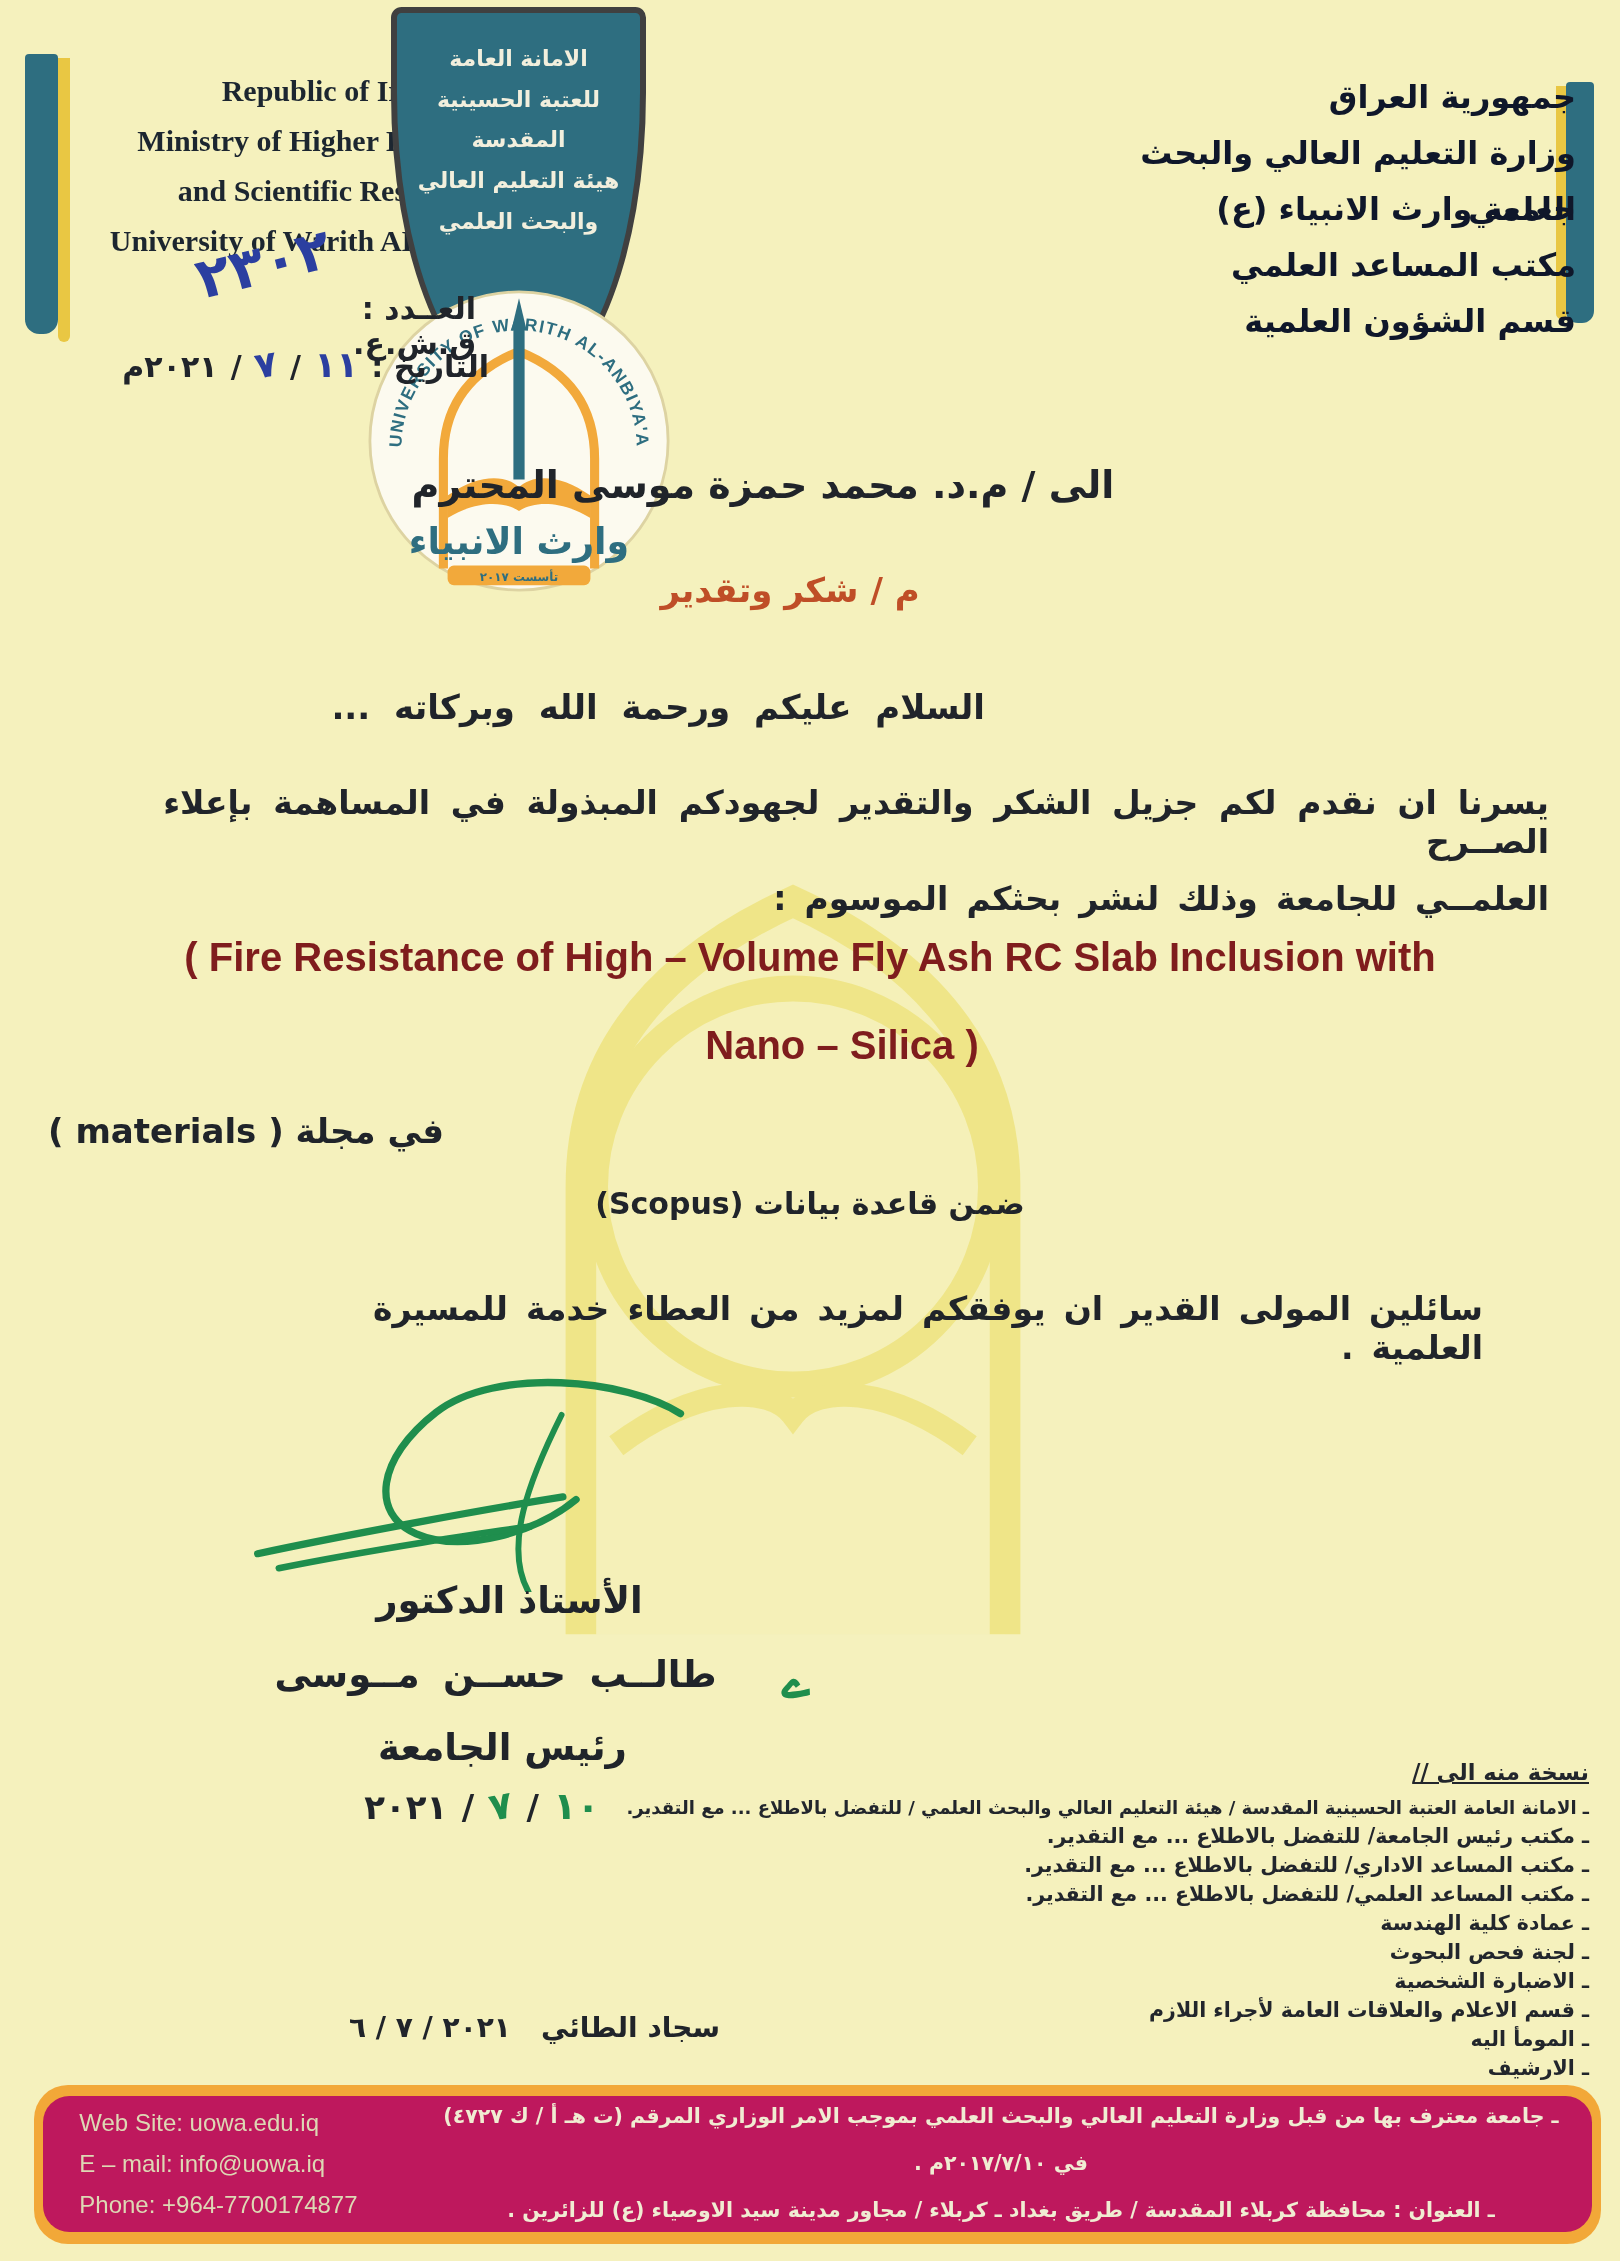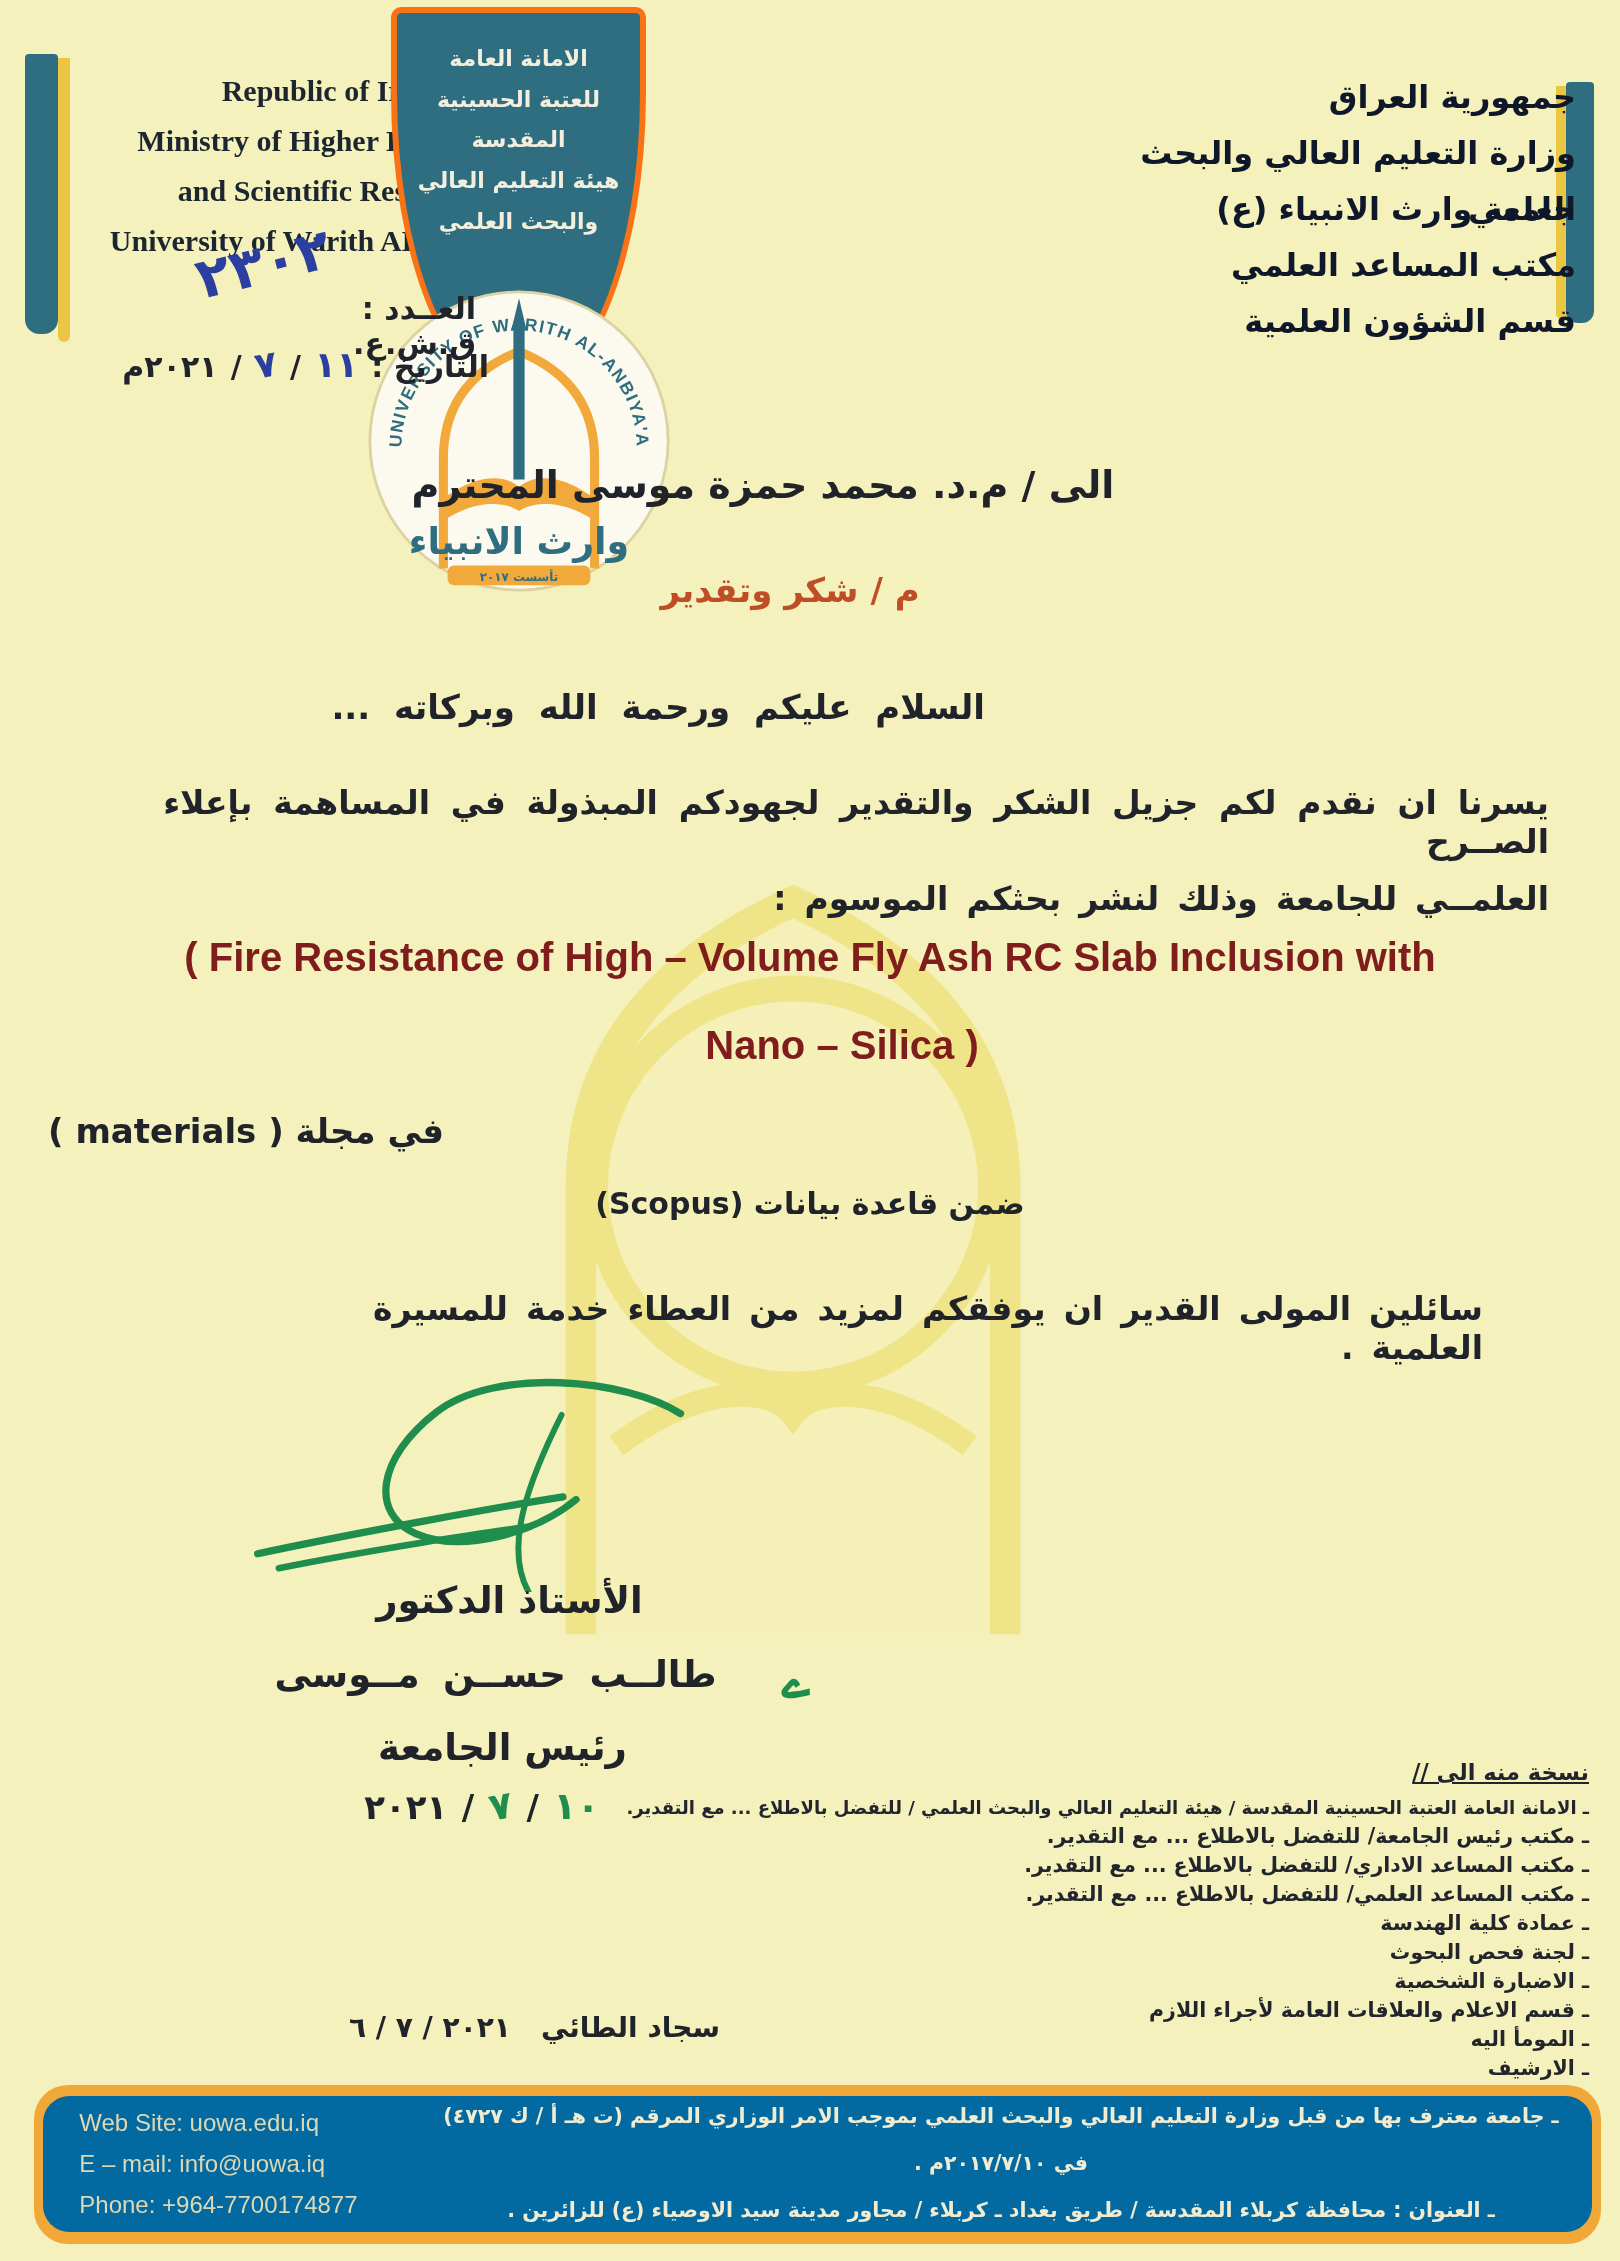--- a/index.html
+++ b/index.html
@@ -19,21 +19,21 @@
   
   .en-block{position:absolute;left:63px;top:66px;width:529px;text-align:center;
     font-family:"Liberation Serif","DejaVu Serif",serif;font-weight:bold;font-size:30px;color:#1c2630;}
   .en-block .ln{height:50px;line-height:50px;}
   
   .ar-block{position:absolute;left:1028px;top:69px;width:548px;text-align:right;
     font-weight:bold;font-size:32px;color:#0f172a;}
   .ar-block .ln{height:56px;line-height:56px;}
   
   .shield{position:absolute;left:391px;top:6.6px;width:255px;height:390px;background:#2e6e80;
-    border:6px solid #f97316;box-sizing:border-box;
+    border:6px solid #404040;box-sizing:border-box;
     border-radius:10.6px 10.6px 50% 50% / 10.6px 10.6px 78% 78%;}
   .shield-text{padding:26.4px 18.5px 0 18.5px;text-align:center;color:#f2efdd;font-weight:bold;font-size:22px;line-height:1.85;}
   .emblem{position:absolute;left:365px;top:287px;width:308px;height:308px;}
   
   .num-hand{position:absolute;left:195px;top:231px;font-size:56px;font-weight:bold;color:#2b3fa0;
     transform:rotate(-14deg);letter-spacing:6.6px;}
   .num-line{position:absolute;left:278px;top:291px;width:198px;font-size:30px;font-weight:bold;text-align:right;}
   .date-line{position:absolute;left:93px;top:344px;width:396px;display:flex;gap:13.2px;justify-content:flex-start;
     font-size:30px;font-weight:bold;align-items:baseline;}
   .hand-blue{color:#2b3fa0;font-size:36px;}
@@ -60,21 +60,21 @@
     font-size:34px;font-weight:bold;align-items:baseline;}
   .hand-green{color:#1f8e4d;font-size:38px;}
   .clerk{position:absolute;left:178px;top:2011px;width:542px;display:flex;gap:30px;font-size:28px;font-weight:bold;}
   
   .dist{position:absolute;right:31px;top:1759px;width:806px;text-align:right;font-size:20.5px;font-weight:bold;color:#22262c;}
   .dist .hd{text-decoration:underline;font-size:22.5px;margin-bottom:8px;}
   .dist .it{line-height:29px;white-space:nowrap;}
   .dist .long{font-size:18px;}
   
   .footer{position:absolute;left:34px;top:2085px;width:1567px;height:159px;background:#f2a838;border-radius:34px;}
-  .footer-inner{position:absolute;left:9.3px;top:10.6px;right:9.3px;bottom:12px;background:#0369a1;border-radius:26.4px;
+  .footer-inner{position:absolute;left:9.3px;top:10.6px;right:9.3px;bottom:12px;background:#be185d;border-radius:26.4px;
     display:flex;align-items:center;}
   .f-left{width:311px;padding-left:36px;color:#ddd8b4;font-size:24px;line-height:1.72;
     font-family:"Liberation Sans","DejaVu Sans",sans-serif;white-space:nowrap;}
   .f-right{flex:1;text-align:center;color:#f0ecd2;font-size:20.5px;font-weight:bold;line-height:2.3;padding:0 20px 0 40px;}
   .rtl{direction:rtl;unicode-bidi:embed;}
 </style>
 </head>
 <body>
 
 <div class="page">

